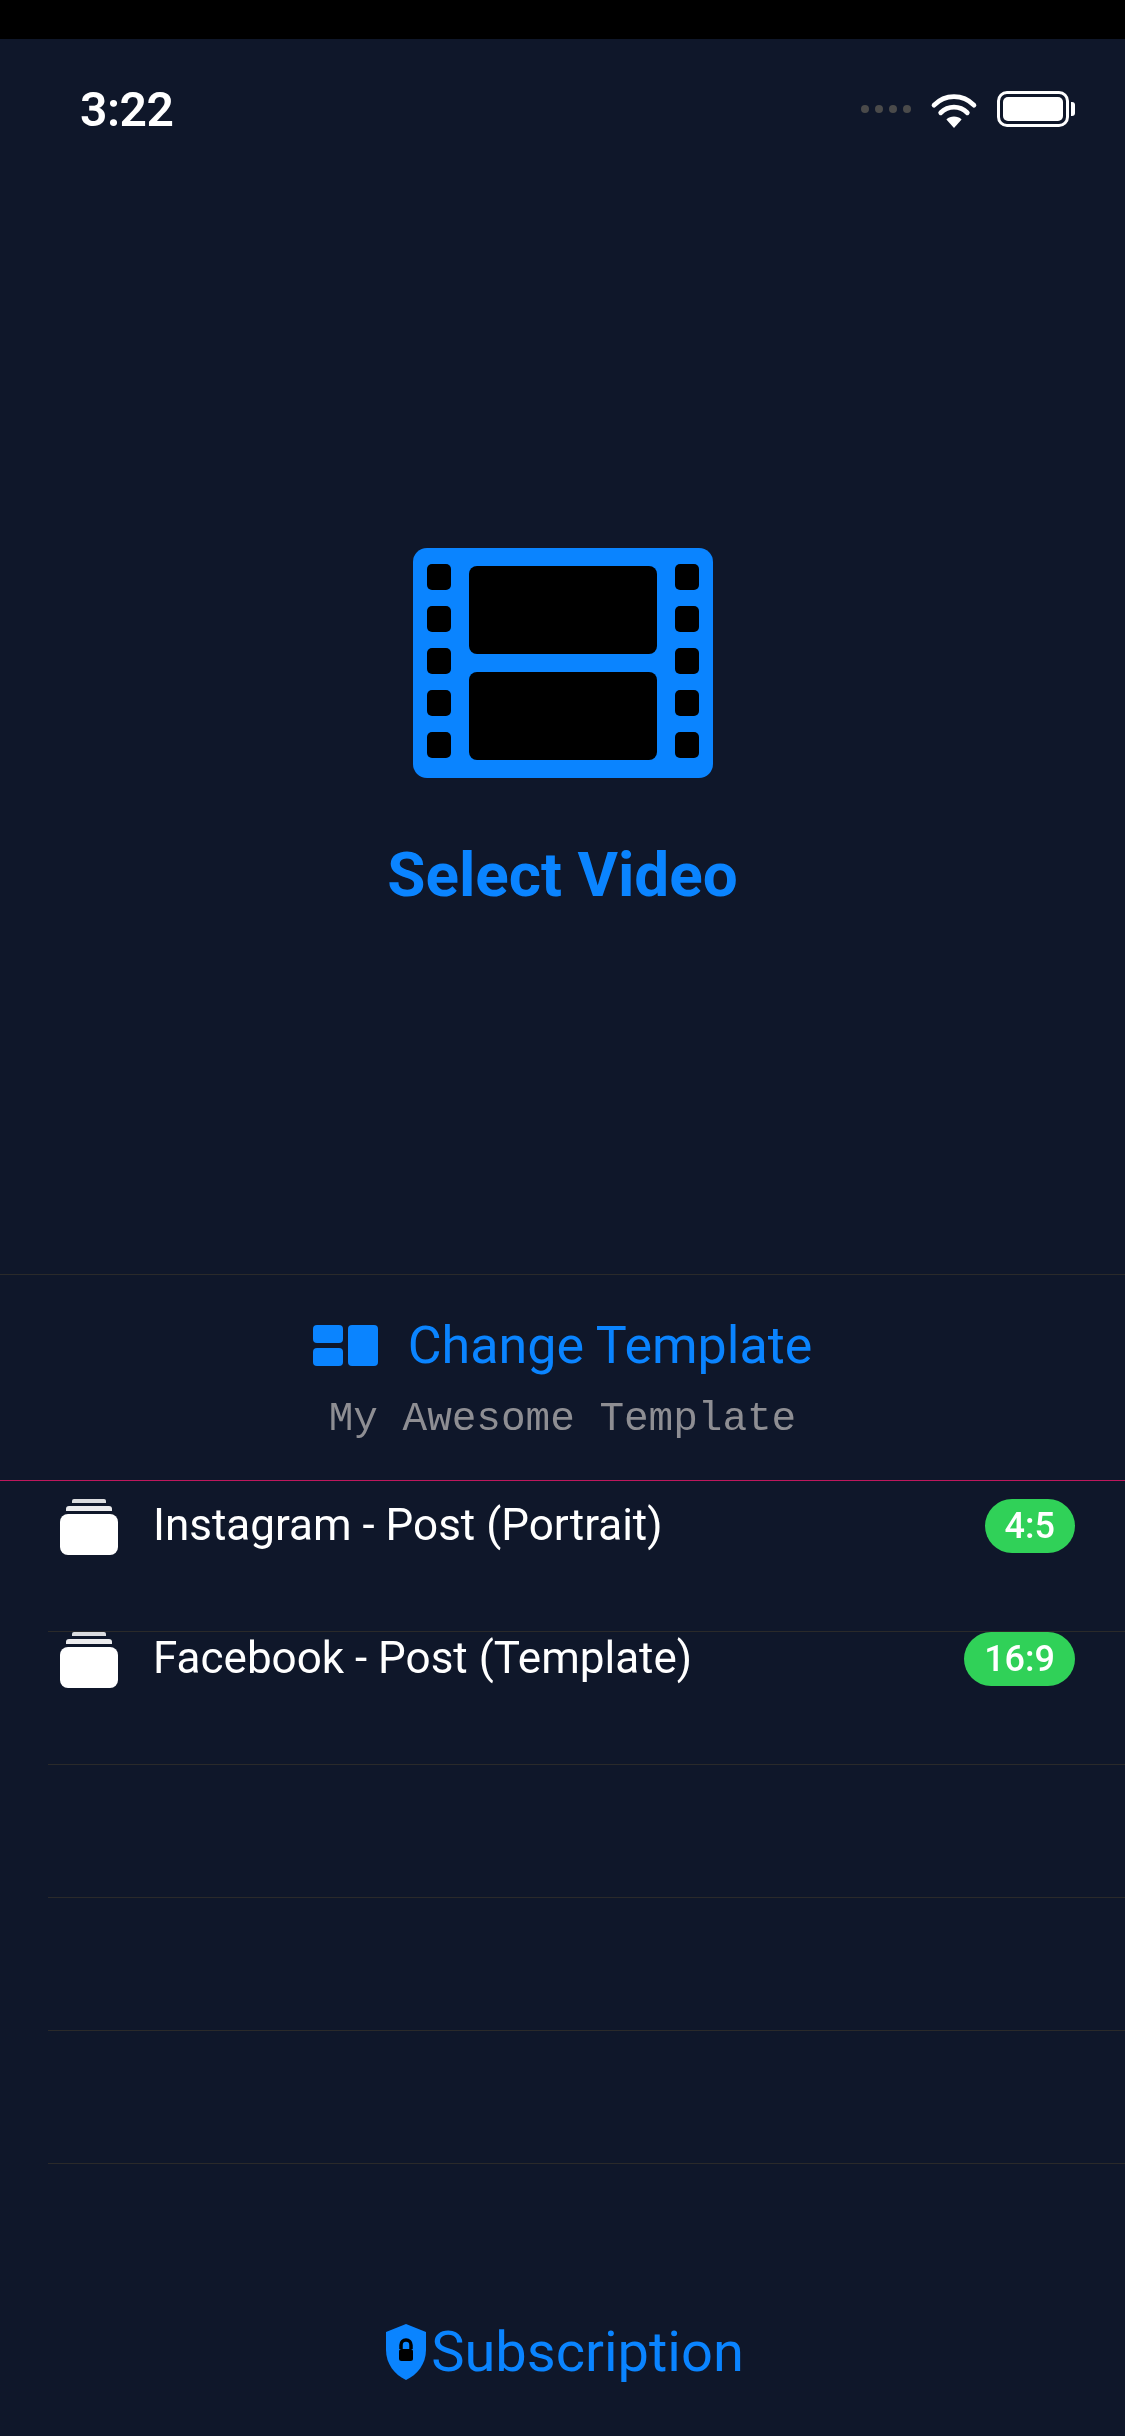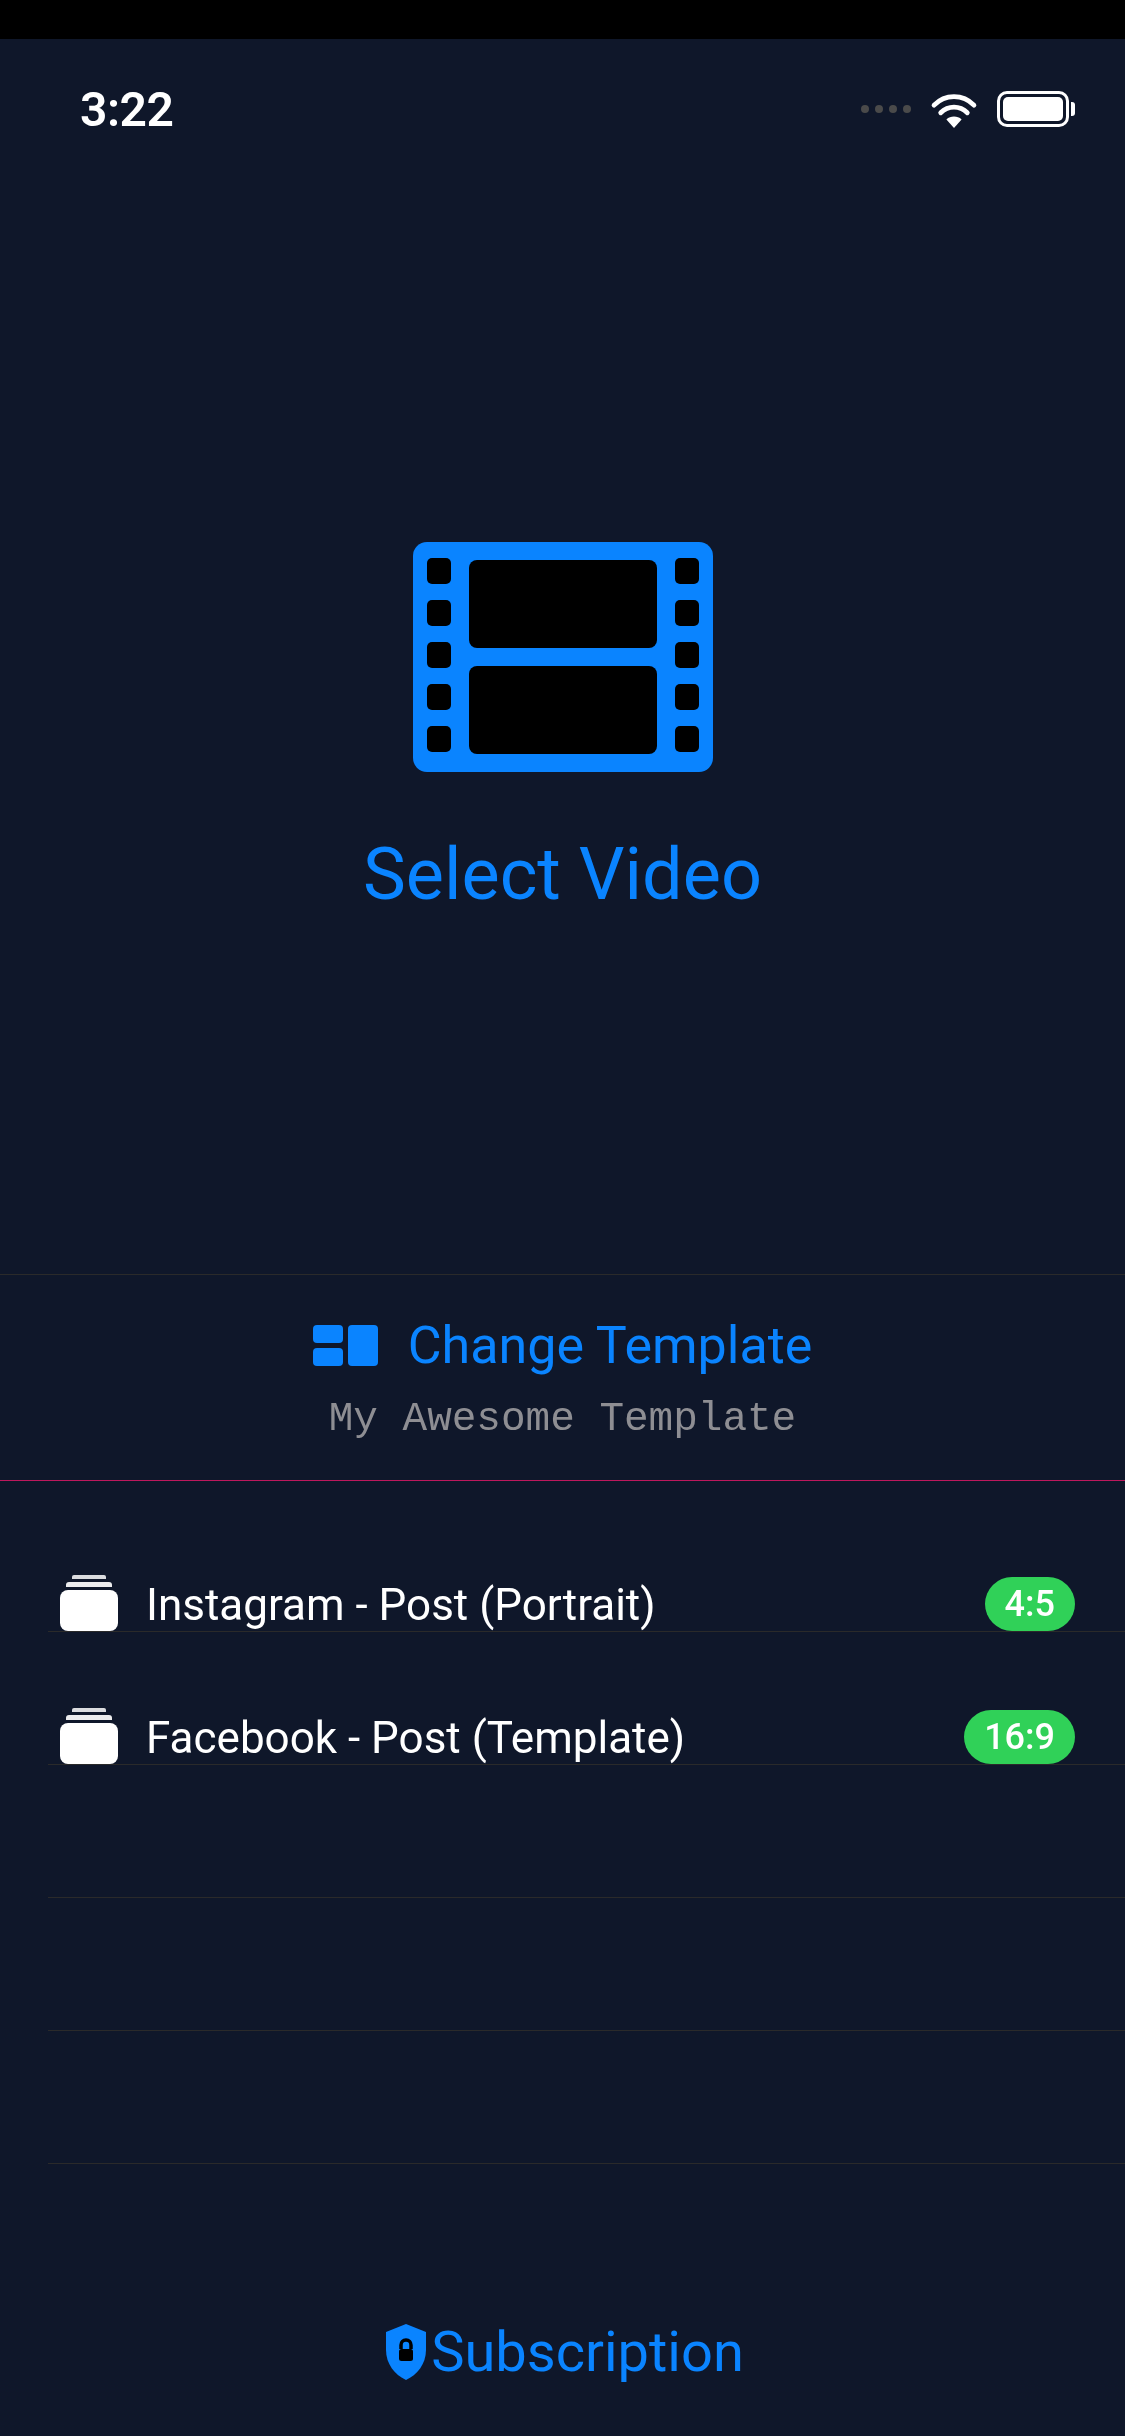--- a/index.html
+++ b/index.html
@@ -100,22 +100,22 @@
       align-items: center;
       justify-content: center;
       gap: 60px;
     }
     .film-icon svg {
       width: 300px;
       height: 230px;
       display: block;
     }
     .select-video-label {
-      font-size: 72px;
-      font-weight: 400;
+      font-size: 62px;
+      font-weight: 700;
       color: #0a84ff;
     }
 
     
     .template-section {
       position: absolute;
       top: 1235px;
       left: 0;
       right: 0;
       border-top: 1px solid #2a2a2a;
@@ -153,24 +153,24 @@
 
     
     .list {
       position: absolute;
       top: 1460px;
       left: 0;
       right: 0;
     }
     .list-row {
       display: flex;
-      align-items: flex-end;
+      align-items: flex-start;
       height: 132px;
       padding: 0 50px 0 60px;
-      gap: 28px;
+      gap: 35px;
     }
     .row-divider {
       height: 1px;
       background: #2a2a2a;
       margin-left: 48px;
     }
     .row-divider.full {
       margin-left: 48px;
     }
     .stack-icon {

